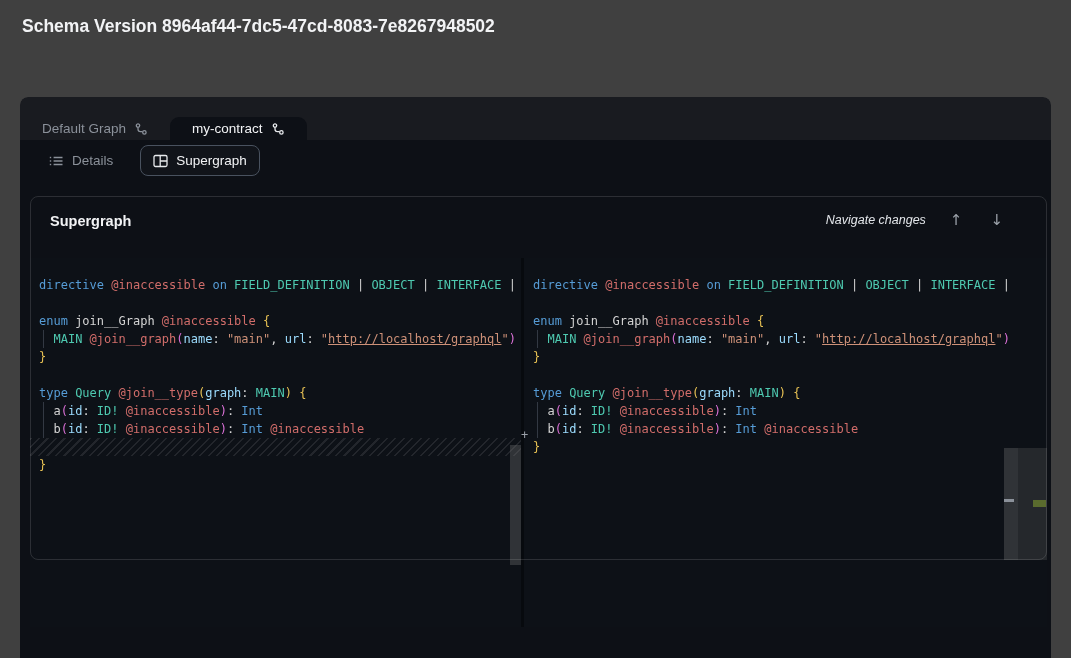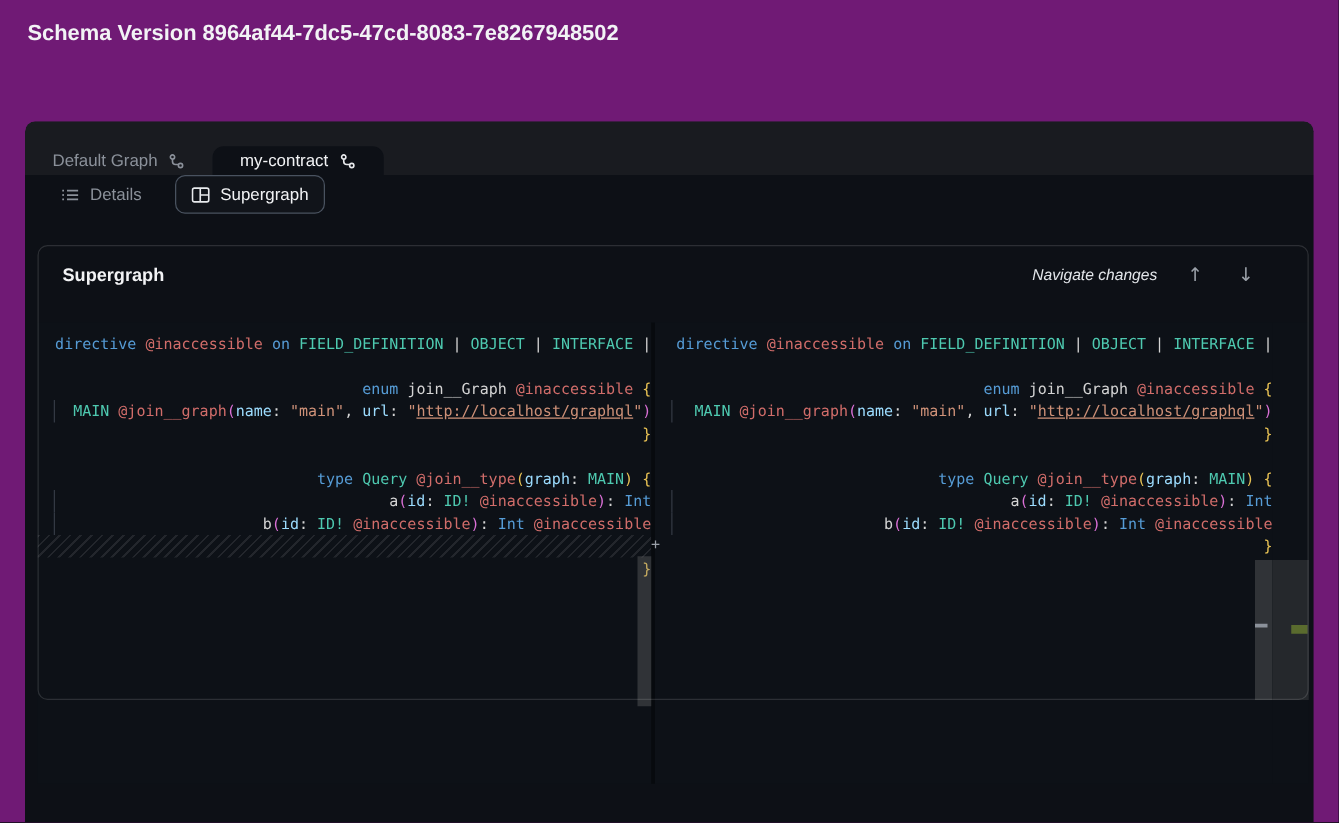--- a/index.html
+++ b/index.html
@@ -1,48 +1,48 @@
 <!DOCTYPE html>
 <html><head>
 <meta charset="utf-8">
 <style>
   html,body{margin:0;padding:0;background:#0a0c11;}
   *{box-sizing:border-box;}
-  .stage{position:relative;width:1071px;height:658px;overflow:hidden;background:#701a75;
+  .stage{position:relative;width:1071px;height:658px;overflow:hidden;background:#404040;
          font-family:"Liberation Sans", sans-serif;color:#e8eaed;}
 
   
   .page-title{position:absolute;left:22px;top:16px;font-size:17.5px;font-weight:bold;color:#f2f3f5;}
   .page-subtitle{position:absolute;left:22px;top:44px;font-size:13px;color:#8f949c;}
 
   
   .panel{position:absolute;left:20px;top:97px;width:1031px;height:561px;
          display:flex;flex-direction:column;border-radius:8px 8px 0 0;overflow:hidden;}
   .tabstrip{height:43px;background:#191b20;display:flex;align-items:stretch;flex:none;border-radius:8px 8px 0 0;}
   .tab{display:flex;align-items:center;gap:8px;padding:0 22px;font-size:13.5px;color:#8b919a;cursor:pointer;margin-top:20px;}
   .tab.active{background:#0d1016;color:#f2f3f5;border-radius:9px 9px 0 0;align-items:center;}
   .tab .ic{display:flex;align-items:center;}
-  .subtabs{height:36px;background:#0d1016;display:flex;align-items:flex-start;gap:14px;padding:0 16px;flex:none;}
+  .subtabs{height:36px;background:#0d1016;display:flex;align-items:flex-end;gap:14px;padding:0 16px;flex:none;}
   .subtab{display:flex;align-items:center;gap:8px;padding:7px 12px;font-size:13.5px;color:#8b919a;
           border:1px solid transparent;border-radius:8px;cursor:pointer;}
   .subtab.active{color:#f2f3f5;border-color:#49525f;background:rgba(255,255,255,0.02);}
   .content{flex:1;background:#0d1016;position:relative;}
 
   
   .card-border{position:absolute;left:10px;top:20px;width:1017px;height:364px;
                border:1px solid rgba(255,255,255,0.13);border-radius:8px;pointer-events:none;z-index:9;}
   .card-title{position:absolute;left:30px;top:37px;font-size:14.5px;font-weight:bold;color:#f2f3f5;}
   .nav-changes{position:absolute;top:33px;right:44px;display:flex;align-items:center;gap:20px;}
   .nav-label{font-size:12.5px;color:#e3e6ea;font-style:italic;}
   .nav-btn{background:none;border:none;color:#9aa0a8;font-size:15px;cursor:pointer;padding:2px 4px;
            font-family:"DejaVu Sans", sans-serif;}
 
   
   .editor{position:absolute;left:10px;top:82px;width:1017px;height:369px;background:#0d1117;}
-  .pane{position:absolute;top:2px;height:100%;overflow:hidden;padding-top:6px;text-align:right;}
+  .pane{position:absolute;top:12px;height:100%;overflow:hidden;padding-top:6px;}
   .pane.left{left:0;width:491px;}
   .pane.right{left:494px;width:494px;}
   .sash{position:absolute;left:491px;top:0;width:3px;height:100%;background:#070a0e;}
   .minimap{position:absolute;left:988px;top:0;width:29px;height:100%;background:#0d1117;}
 
   .code-line{height:18px;line-height:18px;padding-left:9px;position:relative;white-space:pre;
              font-family:"DejaVu Sans Mono", monospace;font-size:12px;color:#d4d4d4;}
   .code-line.insert{background:#3f4a1e;}
   .code-line.spacer{background:repeating-linear-gradient(135deg,rgba(255,255,255,0.09) 0 1.5px,transparent 1.5px 6px);}
   .guide{position:absolute;left:13px;top:0;bottom:0;width:1px;background:#333943;}

